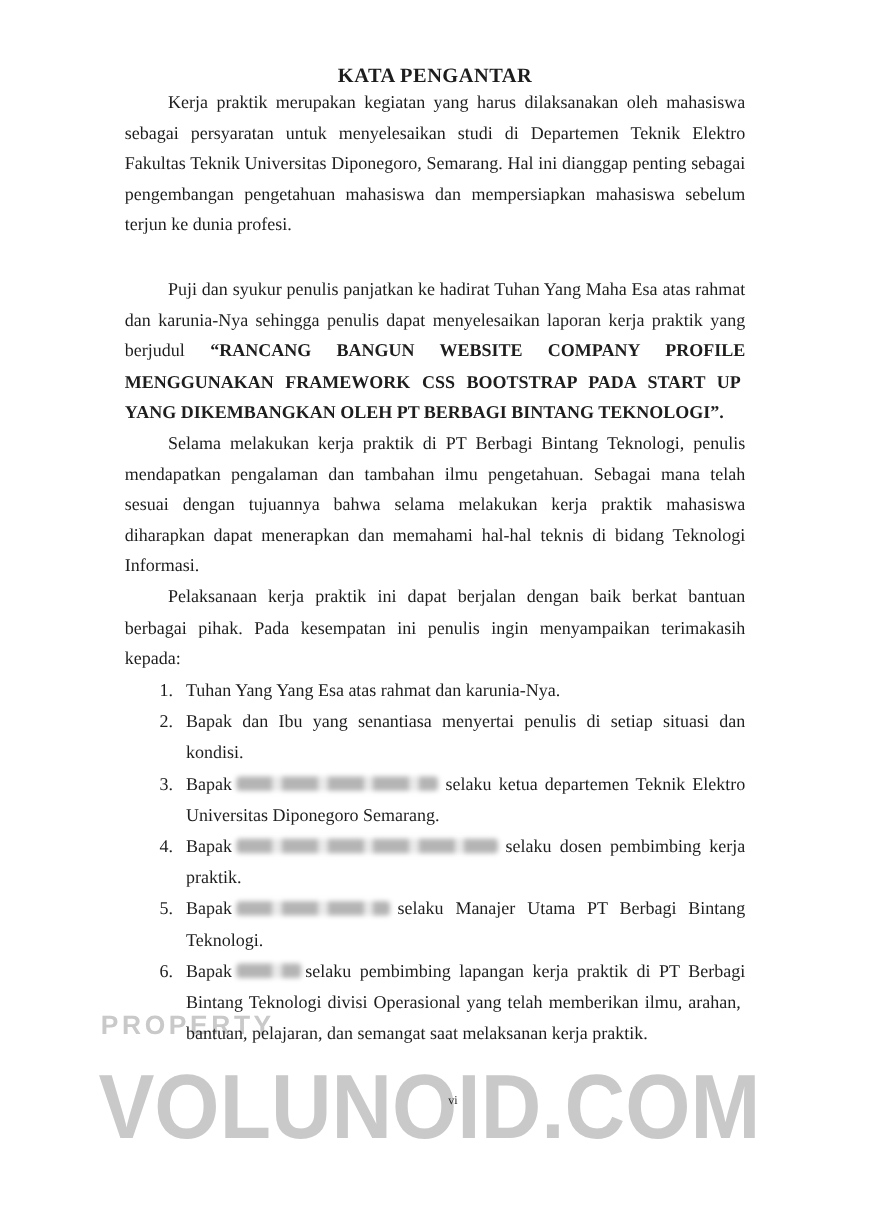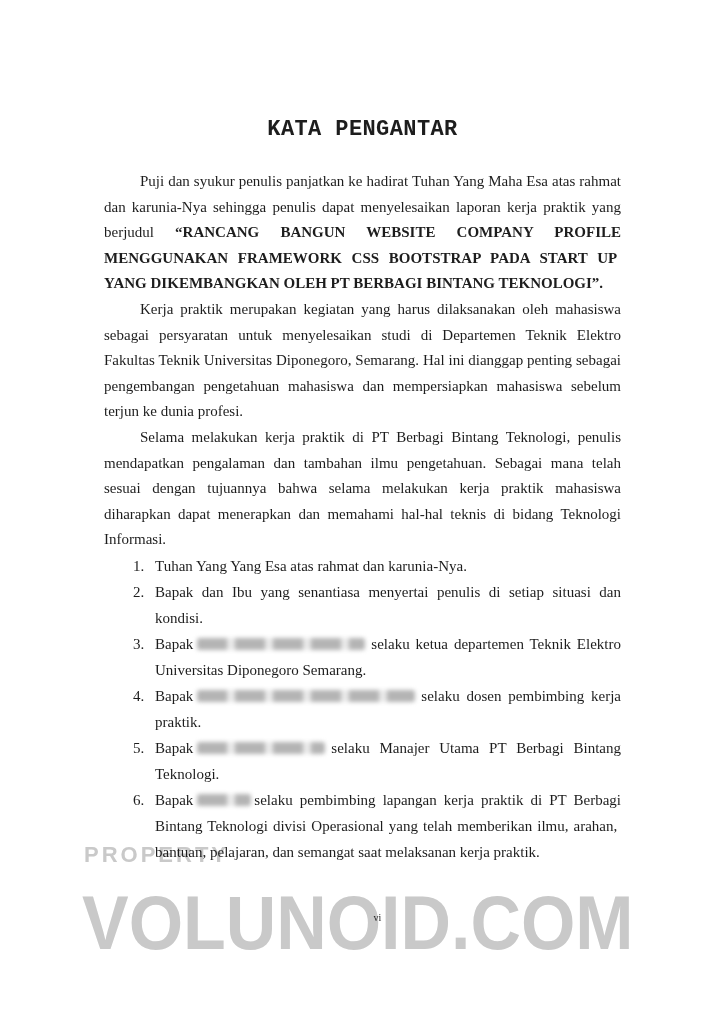--- a/index.html
+++ b/index.html
@@ -43,27 +43,26 @@
   .content {
     position: absolute;
     left: 104px;
     top: 0;
     width: 517px;
     height: 100%;
     z-index: 2;
   }
   .doc-title {
     margin: 0;
-    padding-top: 118px;
-    font-size: 22px;
+    padding-top: 51px;
+    font-size: 17px;
     font-weight: bold;
     text-align: center;
     letter-spacing: 0.4px;
     line-height: 23px;
-    font-family: Liberation Mono, monospace;
   }
   .para {
     margin: 0;
     font-size: 15px;
     line-height: 25.6px;
     text-align: justify;
     text-indent: 36px;
   }
   .para-first { margin-top: 28px; }
   .bold-inline { font-weight: bold; }
@@ -115,26 +114,27 @@
 
 <div class="page">
 
   <div class="wm wm-property">PROPERTY</div>
   <div class="wm wm-volunoid">VOLUNOID.COM</div>
 
   <div class="content">
 
     <h1 class="doc-title">KATA PENGANTAR</h1>
 
+    <p class="para">Kerja praktik merupakan kegiatan yang harus dilaksanakan oleh mahasiswa sebagai persyaratan untuk menyelesaikan studi di Departemen Teknik Elektro Fakultas Teknik Universitas Diponegoro, Semarang. Hal ini dianggap penting sebagai pengembangan pengetahuan mahasiswa dan mempersiapkan mahasiswa sebelum terjun ke dunia profesi.</p>
+
     <p class="para para-first"><span>Puji dan syukur penulis panjatkan ke hadirat Tuhan Yang Maha Esa atas rahmat dan karunia-Nya sehingga penulis dapat menyelesaikan laporan kerja praktik yang berjudul </span><span class="bold-inline">“RANCANG BANGUN WEBSITE COMPANY PROFILE MENGGUNAKAN FRAMEWORK CSS BOOTSTRAP PADA START UP&nbsp; YANG DIKEMBANGKAN OLEH PT BERBAGI BINTANG TEKNOLOGI”.</span></p>
-
-    <p class="para">Kerja praktik merupakan kegiatan yang harus dilaksanakan oleh mahasiswa sebagai persyaratan untuk menyelesaikan studi di Departemen Teknik Elektro Fakultas Teknik Universitas Diponegoro, Semarang. Hal ini dianggap penting sebagai pengembangan pengetahuan mahasiswa dan mempersiapkan mahasiswa sebelum terjun ke dunia profesi.</p>
 
     <p class="para">Selama melakukan kerja praktik di PT Berbagi Bintang Teknologi, penulis mendapatkan pengalaman dan tambahan ilmu pengetahuan. Sebagai mana telah sesuai dengan tujuannya bahwa selama melakukan kerja praktik mahasiswa diharapkan dapat menerapkan dan memahami hal-hal teknis di bidang Teknologi Informasi.</p>
 
+    <p class="para">Pelaksanaan kerja praktik ini dapat berjalan dengan baik berkat bantuan berbagai pihak. Pada kesempatan ini penulis ingin menyampaikan terimakasih kepada:</p>
 
     <div class="ack-list">
 
       <div class="li">
         <span class="num">1.</span>
         <span class="li-body">Tuhan Yang Yang Esa atas rahmat dan karunia-Nya.</span>
       </div>
 
       <div class="li">
         <span class="num">2.</span>

